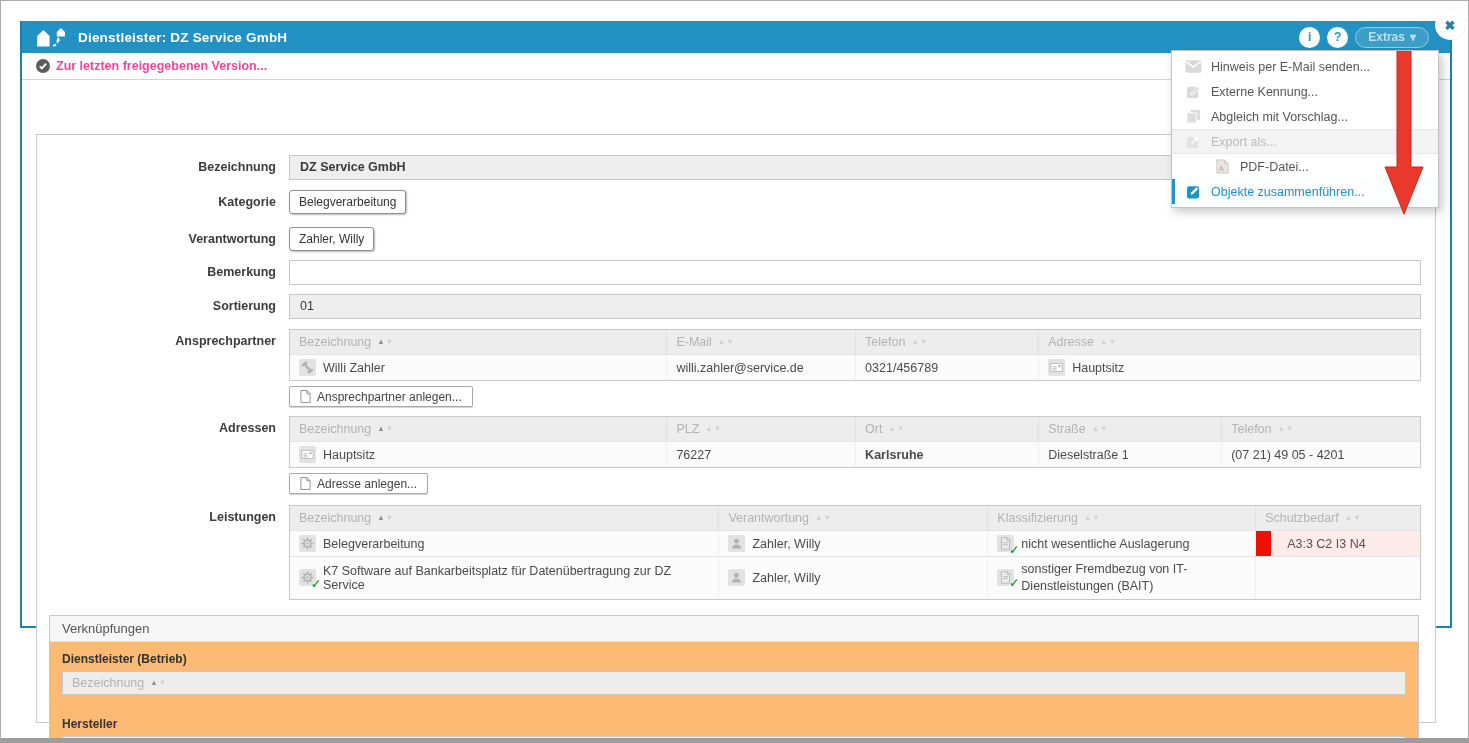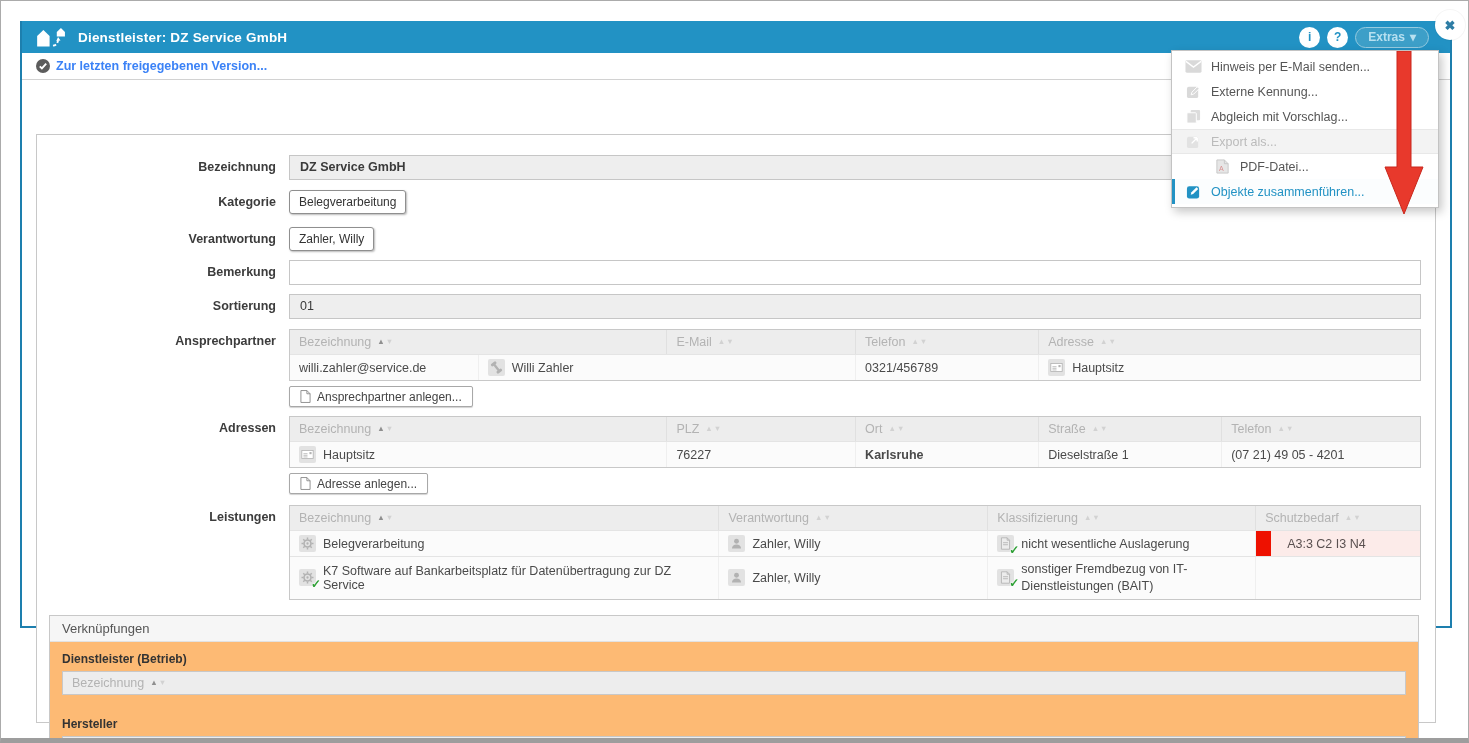--- a/index.html
+++ b/index.html
@@ -20,21 +20,21 @@
   .tb-right { margin-left:auto; display:flex; align-items:center; gap:7px; }
   .round-btn { width:21px; height:21px; border-radius:50%; background:#fff; color:#2292c4;
                font-weight:bold; font-size:12px; display:flex; align-items:center; justify-content:center;
                cursor:pointer; }
   .extras-btn { height:21px; padding:0 12px; border-radius:11px; background:#3d9fc8;
                 border:1px solid #96cbe0; color:#b7e0f0; font-size:12px; font-weight:bold;
                 display:flex; align-items:center; gap:5px; cursor:pointer; }
 
   .toolbar { height:27px; border-bottom:1px solid #d2d2d2; display:flex; align-items:center;
              gap:6px; padding:0 14px; background:#fff; }
-  .toolbar .vlink { color:#3b82f6; font-weight:bold; font-size:12.5px; cursor:pointer; }
+  .toolbar .vlink { color:#ec4899; font-weight:bold; font-size:12.5px; cursor:pointer; }
   .ccircle { width:14px; height:14px; flex:none; }
 
   
   .tabsrow { display:flex; align-items:flex-end; height:41px; margin:13px 14px 0 14px; padding-left:12px; position:relative; z-index:2;justify-content:flex-end; }
   .tab { padding:9px 14px 10px 14px; font-size:12.5px; color:#555; cursor:pointer; }
   .tab.active { background:#fff; border:1px solid #c8c8c8; border-top:3px solid #2292c4;
                 border-bottom:none; padding-bottom:11px; margin-bottom:-1px; }
   .panel { margin:0 14px; border:1px solid #c8c8c8; height:589px; background:#fff; position:relative; z-index:1; }
 
   
@@ -209,35 +209,35 @@
                 </div>
               <div class="th" style="width:33.7%;">
                   <span>Adresse</span>
                   <span class="sort">
                     <i class="su">▲</i>
                     <i>▼</i>
                   </span>
                 </div>
             </div>
             <div class="trow">
-              <div class="td" style="width:16.7%;">
-                  <span>willi.zahler@service.de</span>
-                </div>
               <div class="td" style="width:33.4%;">
                 <span class="tile">
                   <svg viewBox="0 0 16 16">
                       <g transform="rotate(-38 8 8)" fill="#b2b2b2">
                         <rect x="6.6" y="1.5" width="2.8" height="13" rx="1.4"></rect>
                         <rect x="4.2" y="0.6" width="7.6" height="3.6" rx="1.8"></rect>
                         <rect x="4.2" y="11.8" width="7.6" height="3.6" rx="1.8"></rect>
                       </g>
                     </svg>
                 </span>
                 <span>Willi Zahler</span>
               </div>
+              <div class="td" style="width:16.7%;">
+                  <span>willi.zahler@service.de</span>
+                </div>
               <div class="td" style="width:16.2%;">
                   <span>0321/456789</span>
                 </div>
               <div class="td" style="width:33.7%;">
                 <span class="tile">
                   <svg viewBox="0 0 16 16">
                       <rect x="1" y="3" width="14" height="10" fill="#fff" stroke="#b2b2b2"></rect>
                       <rect x="10.4" y="5" width="2.6" height="2.6" fill="#b2b2b2"></rect>
                       <line x1="3" y1="7" x2="8" y2="7" stroke="#b2b2b2"></line>
                       <line x1="3" y1="9" x2="8" y2="9" stroke="#b2b2b2"></line>

